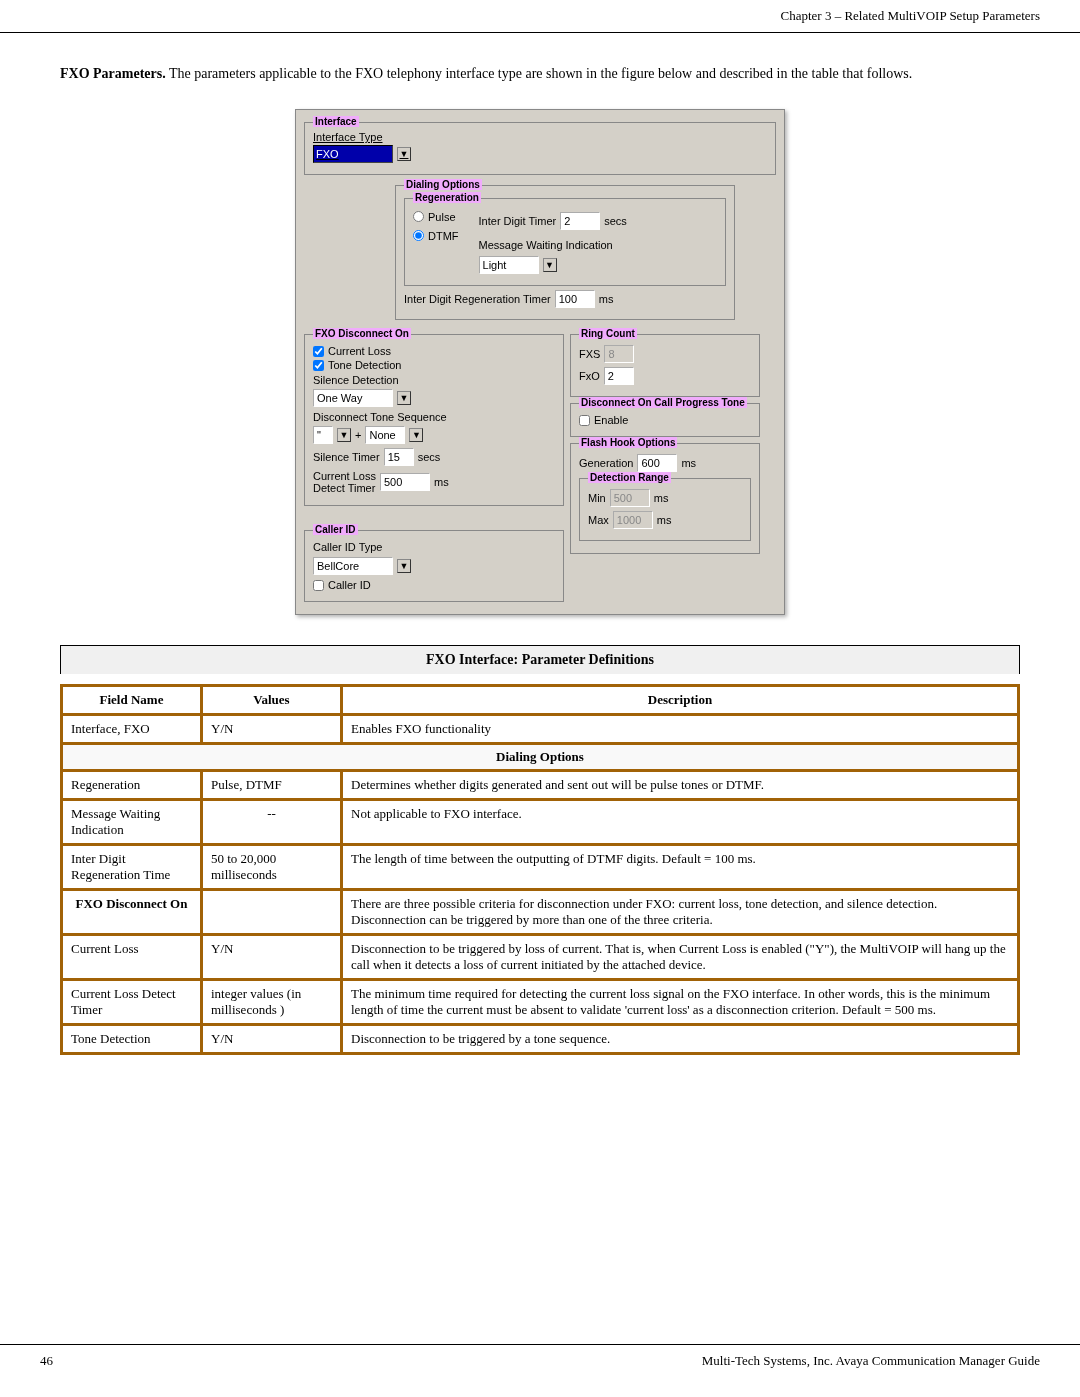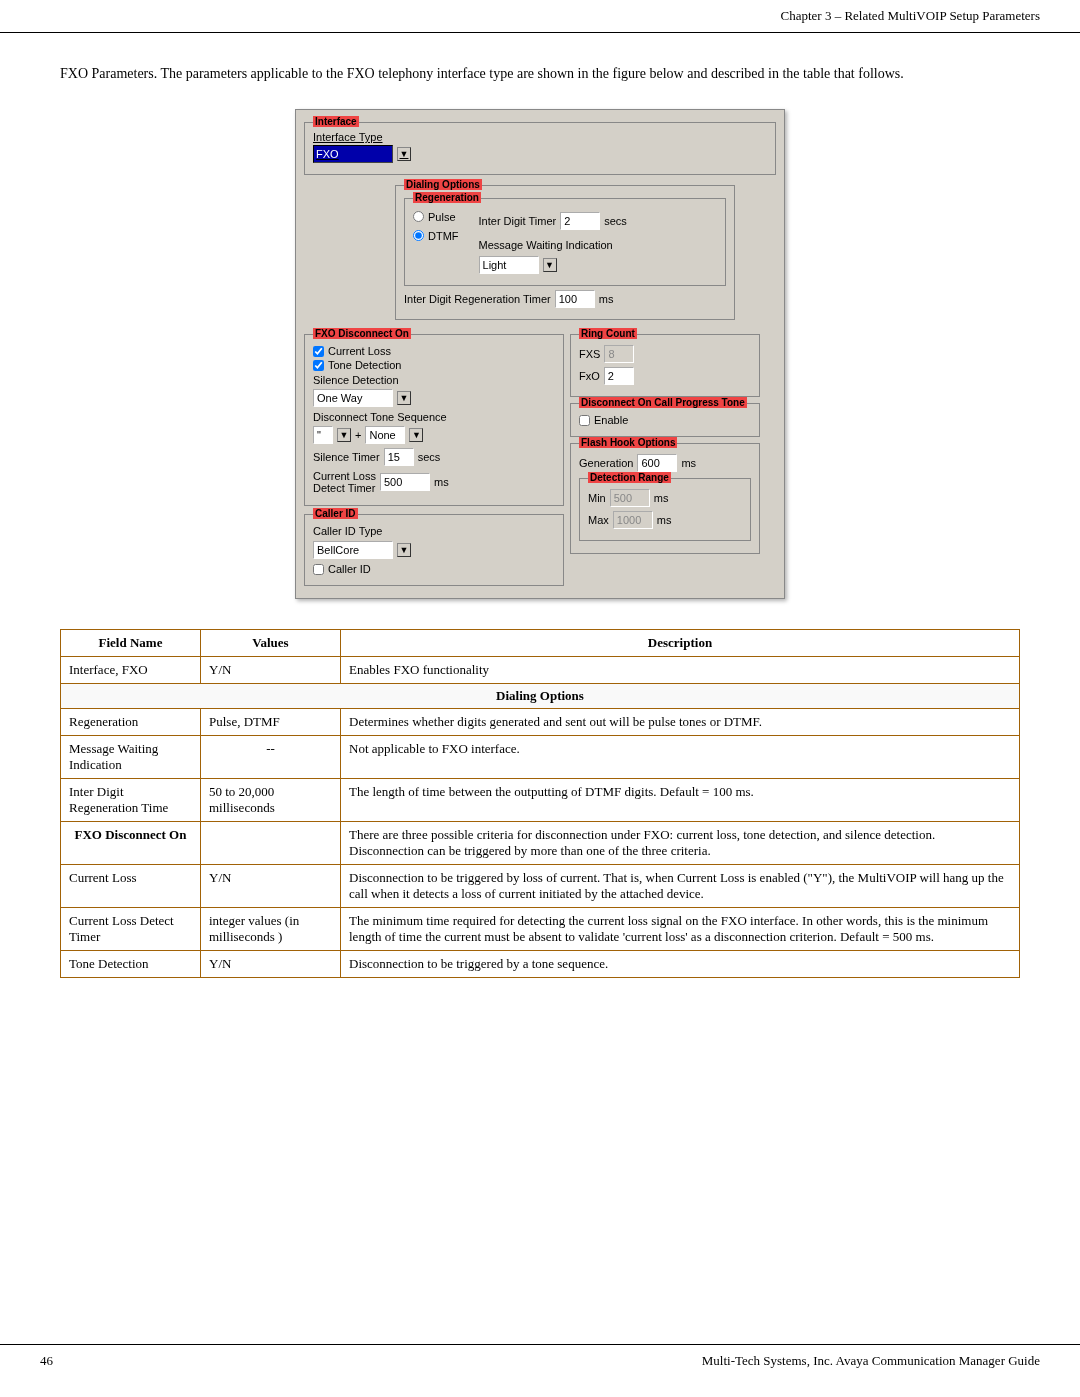--- a/index.html
+++ b/index.html
@@ -26,21 +26,21 @@
       padding: 30px 60px;
     }
 
     .intro-text {
       font-size: 14px;
       line-height: 1.6;
       margin-bottom: 24px;
     }
 
     .intro-text strong {
-      font-weight: normal;
+      font-weight: bold;
     }
 
     
     .dialog-container {
       display: flex;
       justify-content: center;
       margin-bottom: 30px;
     }
 
     .dialog-box {
@@ -62,21 +62,21 @@
       background: #d4d0c8;
       margin: 4px 0;
       padding: 4px 8px 8px 8px;
       position: relative;
     }
 
     .group-label {
       position: absolute;
       top: -7px;
       left: 8px;
-      background: #ef4444;
+      background: #f0abfc;
       padding: 0 2px;
       font-size: 10px;
       font-weight: bold;
     }
 
     .form-row {
       display: flex;
       align-items: center;
       margin: 3px 0;
       gap: 4px;
@@ -140,21 +140,21 @@
 
     
     .param-table {
       width: 100%;
       border-collapse: collapse;
       font-size: 13px;
       margin-top: 10px;
     }
 
     .param-table th, .param-table td {
-      border: 1px solid #a16207;
+      border: 3px solid #a16207;
       padding: 5px 8px;
       vertical-align: top;
     }
 
     .table-title {
       background: #f0f0f0;
       font-weight: bold;
       text-align: center;
       font-size: 14px;
       border: 1px solid #000;
@@ -318,21 +318,21 @@
                 <div style="display:flex;flex-direction:column;">
                   <span class="label-text">Current Loss</span>
                   <span class="label-text">Detect Timer</span>
                 </div>
                 <input class="win-input w-50" value="500" style="">
                 <span class="label-text">ms</span>
               </div>
             </div>
           </div>
 
-          <div class="group-box" style="margin-top:8px;">
+          <div class="group-box" style="margin-top:24px;">
             <span class="group-label">Caller ID</span>
             <div style="margin-top:6px;">
               <span class="label-text">Caller ID Type</span>
               <div class="form-row mt-4">
                 <input class="win-input w-80" value="BellCore" style="">
                 <span class="dropdown-arrow">▼</span>
               </div>
               <div class="checkbox-row mt-4">
                 <input type="checkbox" style="width: 11px; height: 11px;">
                 <span class="label-text">Caller ID</span>
@@ -392,20 +392,21 @@
             </div>
           </div>
 
         </div>
       </div>
 
     </div>
   </div>
 
   <div>
+    <div class="table-title">FXO Interface: Parameter Definitions</div>
     <table class="param-table">
       <thead>
         <tr>
           <th class="col-header" style="width:140px;">Field Name</th>
           <th class="col-header" style="width:140px;">Values</th>
           <th class="col-header">Description</th>
         </tr>
       </thead>
       <tbody>
 

